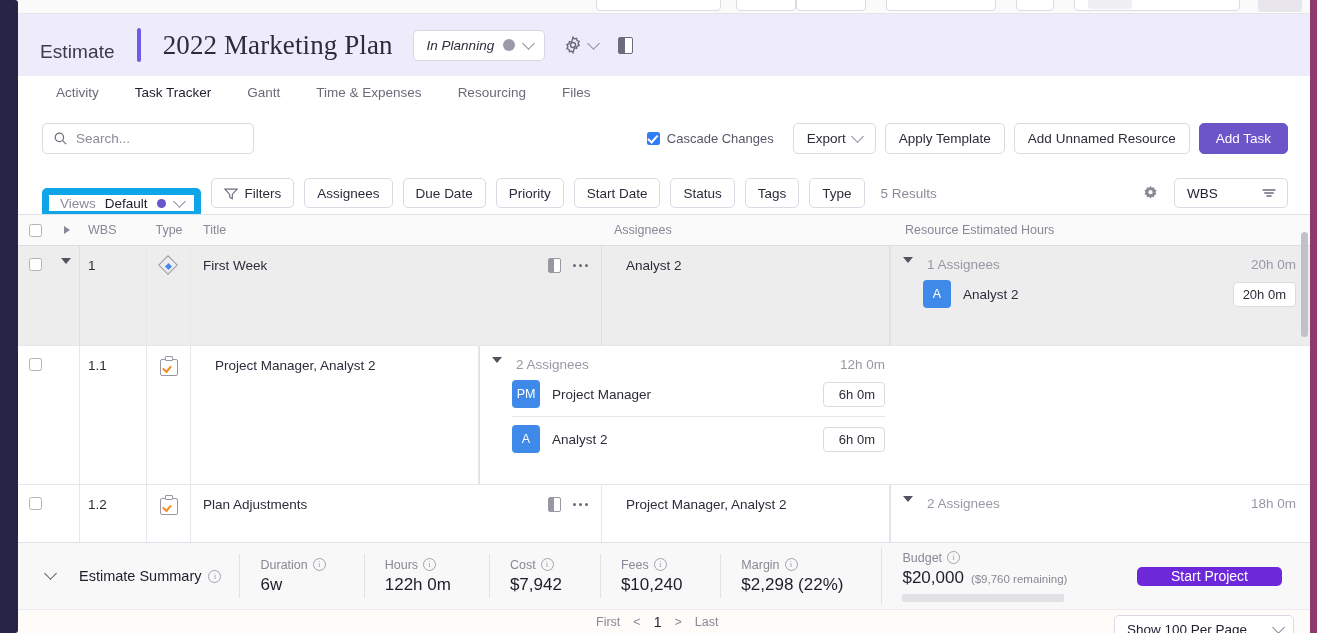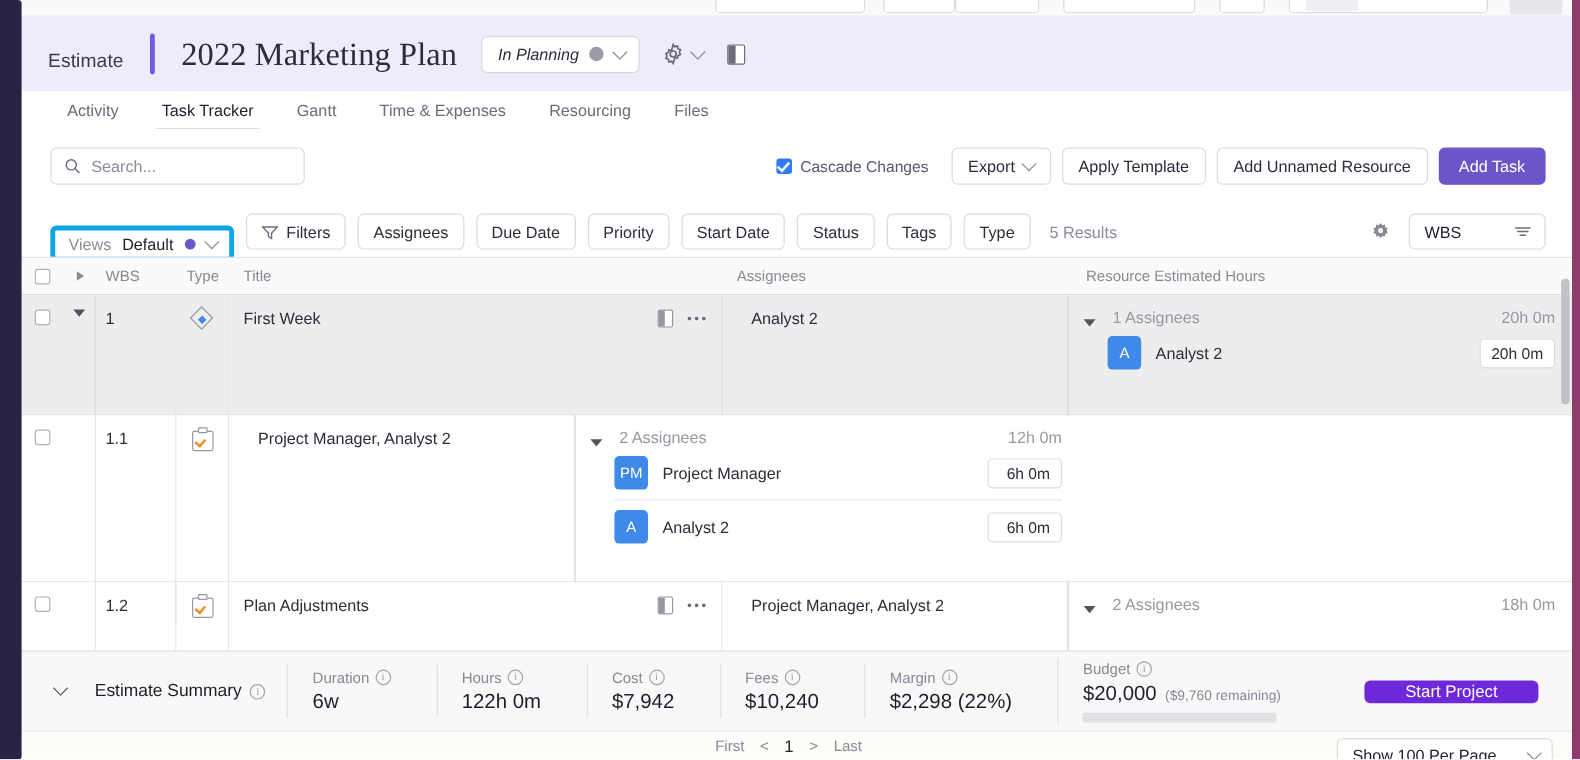--- a/index.html
+++ b/index.html
@@ -34,21 +34,21 @@
   .ghost-avatar {
     position:absolute; top:-12px; width:44px; height:24px;
     background:#e8e5ec; border-radius:3px;
   }
 
   
   .app-header {
     position:absolute; left:18px; top:14px; right:7px; height:62px;
     background:#eeecfb; display:flex; align-items:center; padding-left:22px; gap:0;
   }
-  .est-label { font-size:16px; color:#3d3a4d; letter-spacing:.1px;margin-top:13px; }
+  .est-label { font-size:19px; color:#3d3a4d; letter-spacing:.1px;margin-top:13px; }
   .hdr-divider { width:4px; height:34px; background:#6c5ce7; margin:0 22px 0 22px; border-radius:2px; }
   .plan-title {
     font-family:"Liberation Serif", serif;
     font-size:27px; color:#2e2b3a; letter-spacing:.1px; white-space:nowrap;
   }
   .status-chip {
     margin-left:20px; height:31px; background:#fff; border:1px solid #d9d6e4;
     border-radius:5px; display:flex; align-items:center; gap:9px; padding:0 11px 0 13px;
     font-size:13.5px; color:#2e2b3a;font-style:italic;
   }
@@ -96,21 +96,21 @@
     display:flex; align-items:center; justify-content:center; gap:7px;
     font-size:13.5px; color:#2e2b3a; padding:0 13px; white-space:nowrap; margin-left:9px;
   }
   .btn-primary { background:#6c55c9; border-color:#6c55c9; color:#fff; padding:0 16px; }
 
   .toolbar2 {
     position:absolute; left:18px; top:172px; right:7px; height:42px;
     background:#fff; display:flex; align-items:center; padding:0 22px 0 24px;
   }
   .views-box {
-    height:30px; border:4px solid #0ea5e9; border-radius:5px; background:#fff;
+    height:30px; border:7px solid #0ea5e9; border-radius:5px; background:#fff;
     display:flex; align-items:center; gap:9px; padding:0 10px 0 11px; font-size:13.5px;margin-top:20px;
   }
   .views-lbl { color:#8d8a99; }
   .views-val { color:#1f1c2c; }
   .dot-purple { width:9px; height:9px; border-radius:50%; background:#6c55c9; }
   .btn-sm { height:30px; margin-left:10px; padding:0 12px; }
   .results { font-size:13.5px; color:#8d8a99; margin-left:16px; }
   .wbs-select {
     height:30px; width:114px; border:1px solid #ddd9e4; border-radius:5px; background:#fff;
     display:flex; align-items:center; justify-content:space-between; padding:0 10px 0 12px;
@@ -142,21 +142,21 @@
   .rowtitle { font-size:13.5px; color:#2e2b3a; }
   .row-icons { display:flex; align-items:center; gap:12px; padding-right:13px; padding-top:12px; }
   .mini-panel { width:13px; height:15px; border:1.6px solid #9a97a5; border-radius:2px; position:relative; background:#fff; }
   .mini-panel::after { content:""; position:absolute; left:0; top:0; bottom:0; width:5px; background:#9a97a5; }
   .dots3 { display:flex; gap:2.5px; }
   .dots3 i { width:3.5px; height:3.5px; border-radius:50%; background:#6b6877; display:block; }
 
   .assignee-text { font-size:13.5px; color:#2e2b3a; padding:12px 0 0 12px; }
 
   .respanel { width:420px; border-left:1px solid #e2e0e8; }
-  .res-head { display:flex; align-items:flex-end; padding:11px 14px 0 12px; }
+  .res-head { display:flex; align-items:flex-start; padding:11px 14px 0 12px; }
   .res-head .tri { margin-right:14px; }
   .res-count { font-size:13.5px; color:#9a97a5; flex:1; }
   .res-total { font-size:13.5px; color:#9a97a5; }
   .res-item { display:flex; align-items:center; padding:8px 14px 8px 32px; }
   .avatar { width:28px; height:28px; border-radius:4px; background:#3f8ae8; color:#fff;
             font-size:12.5px; display:flex; align-items:center; justify-content:center; margin-right:12px; }
   .res-name { font-size:13.5px; color:#2e2b3a; flex:1; }
   .hours-pill { border:1px solid #ddd9e4; border-radius:4px; background:#fff;
                 font-size:13px; color:#2e2b3a; padding:4px 9px; min-width:62px; text-align:right; }
   .res-sep { height:1px; background:#e8e6ed; margin:0 14px 0 32px; }

